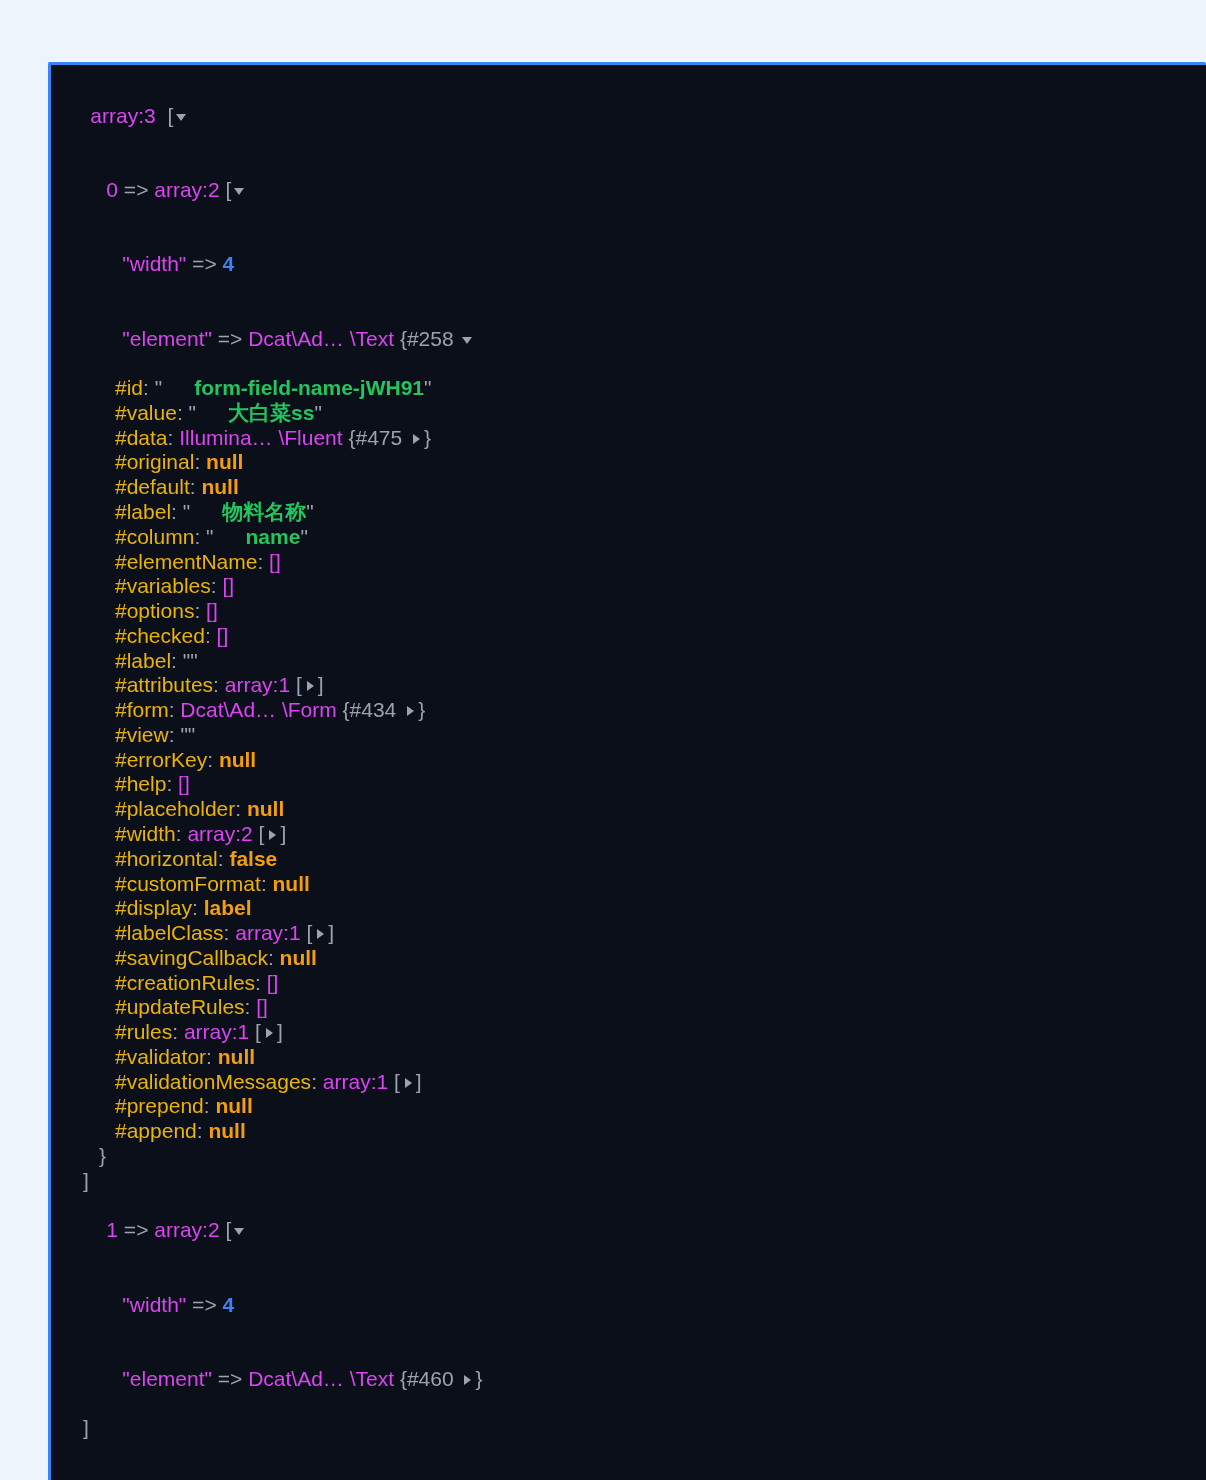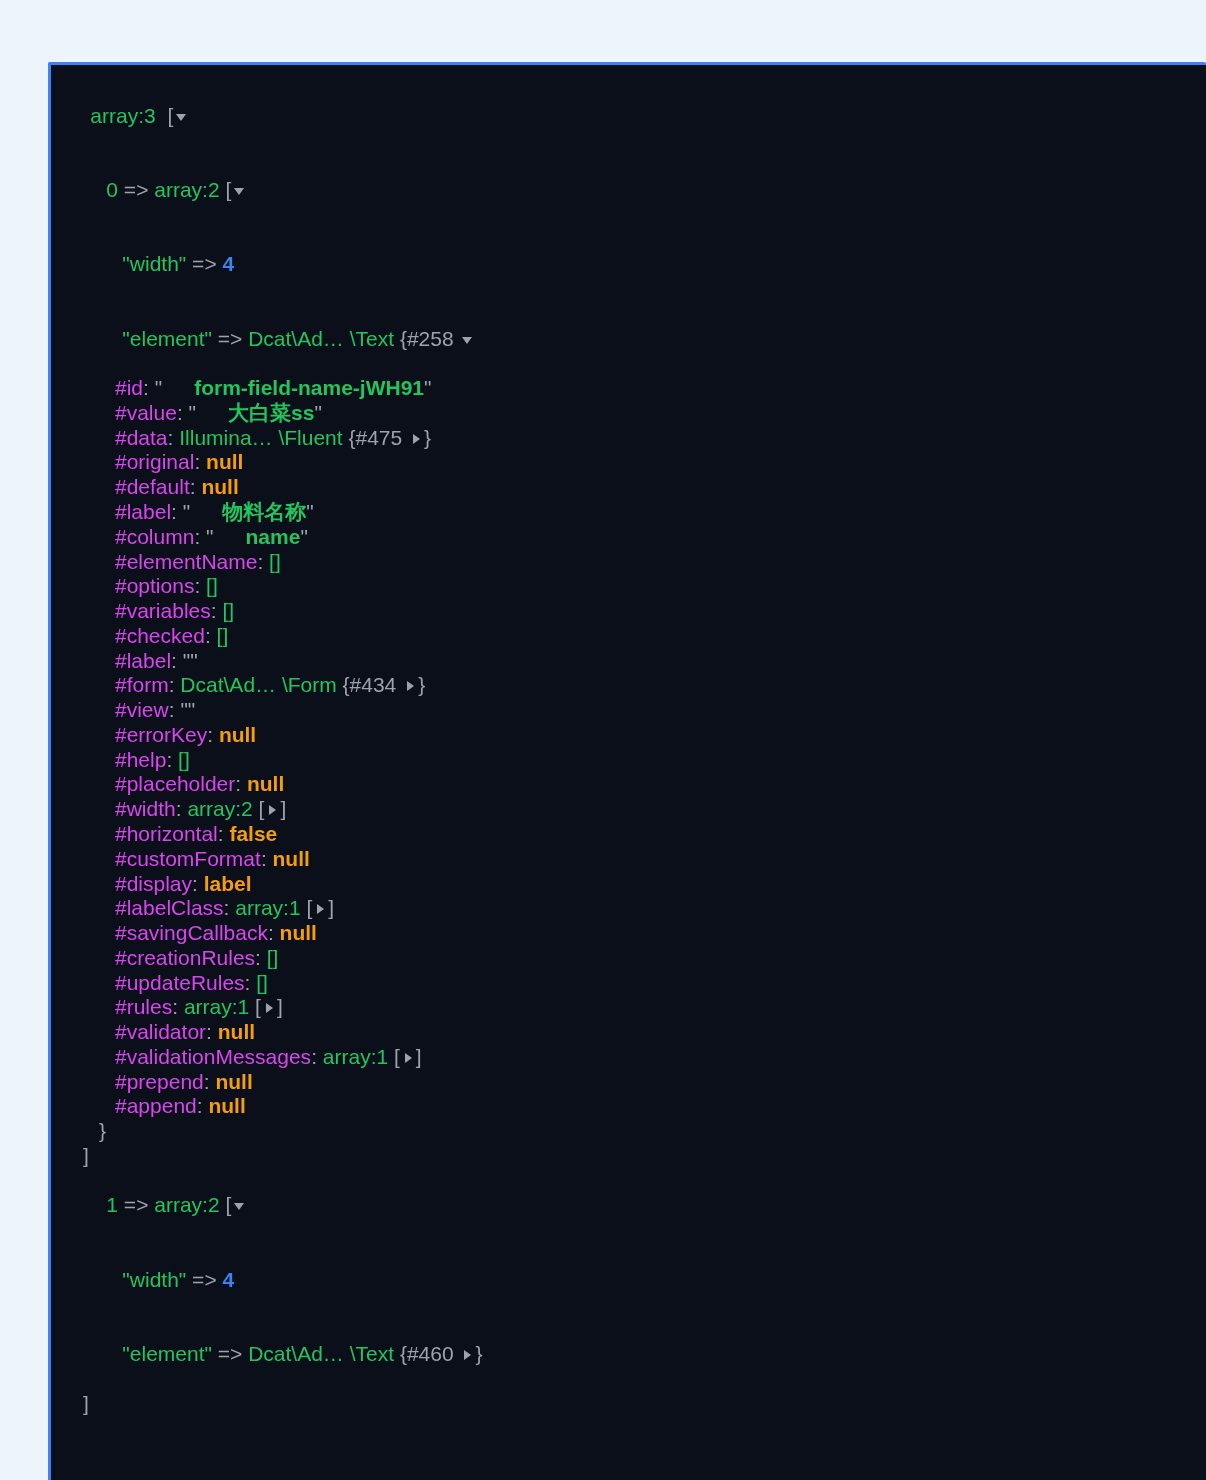--- a/index.html
+++ b/index.html
@@ -18,23 +18,23 @@
     padding: 14px 0 14px 16px;
     box-sizing: border-box;
     border-radius: 2px;
   }
   .row { white-space: pre; font-family: inherit; }
   .i0 { padding-left: 0; }
   .i1 { padding-left: 16px; }
   .i2 { padding-left: 32px; }
   .i3 { padding-left: 48px; }
 
-  .c-blue   { color: #22c55e; }
+  .c-blue   { color: #d946ef; }
   .c-gray   { color: #9ca3af; }
-  .c-orange { color: #d946ef; }
+  .c-orange { color: #eab308; }
   .c-green  { color: #22c55e; font-weight: 700; margin-left: 32px; }
   .c-bool   { color: #f59e0b; font-weight: 700; }
   .c-num    { color: #3b82f6; font-weight: 700; }
 
   .tri {
     display: inline-block;
     vertical-align: -2px;
     color: #9ca3af;
   }
   .tri svg { width: 16px; height: 16px; display: block; }
@@ -78,28 +78,31 @@
 
   <div class="row i3"><span class="c-orange">#default</span><span class="c-gray">: </span><span class="c-bool">null</span></div>
 
   <div class="row i3"><span class="c-orange">#label</span><span class="c-gray">: "</span><span class="c-green">物料名称</span><span class="c-gray">"</span></div>
 
   <div class="row i3"><span class="c-orange">#column</span><span class="c-gray">: "</span><span class="c-green">name</span><span class="c-gray">"</span></div>
 
   <div class="row i3"><span class="c-orange">#elementName</span><span class="c-gray">: </span><span class="c-blue">[]</span></div>
 
 
+  <div class="row i3"><span class="c-orange">#variables</span><span class="c-gray">: </span><span class="c-blue">[]</span></div>
+
   <div class="row i3"><span class="c-orange">#options</span><span class="c-gray">: </span><span class="c-blue">[]</span></div>
-
-  <div class="row i3"><span class="c-orange">#variables</span><span class="c-gray">: </span><span class="c-blue">[]</span></div>
 
   <div class="row i3"><span class="c-orange">#checked</span><span class="c-gray">: </span><span class="c-blue">[]</span></div>
 
   <div class="row i3"><span class="c-orange">#label</span><span class="c-gray">: </span><span class="c-gray">""</span></div>
 
+  <div class="row i3"><span class="c-orange">#attributes</span><span class="c-gray">: </span><span class="c-blue">array:1</span><span class="c-gray"> [</span><span class="tri"><svg viewBox="0 0 16 16">
+          <path d="M5 3 L12 8 L5 13 Z" fill="currentColor"></path>
+        </svg></span><span class="c-gray">]</span></div>
 
   <div class="row i3"><span class="c-orange">#form</span><span class="c-gray">: </span><span class="c-blue">Dcat\Ad… \Form </span><span class="c-gray">{#434 </span><span class="tri"><svg viewBox="0 0 16 16">
           <path d="M5 3 L12 8 L5 13 Z" fill="currentColor"></path>
         </svg></span><span class="c-gray">}</span></div>
 
   <div class="row i3"><span class="c-orange">#view</span><span class="c-gray">: </span><span class="c-gray">""</span></div>
 
   <div class="row i3"><span class="c-orange">#errorKey</span><span class="c-gray">: </span><span class="c-bool">null</span></div>
 
   <div class="row i3"><span class="c-orange">#help</span><span class="c-gray">: </span><span class="c-blue">[]</span></div>

